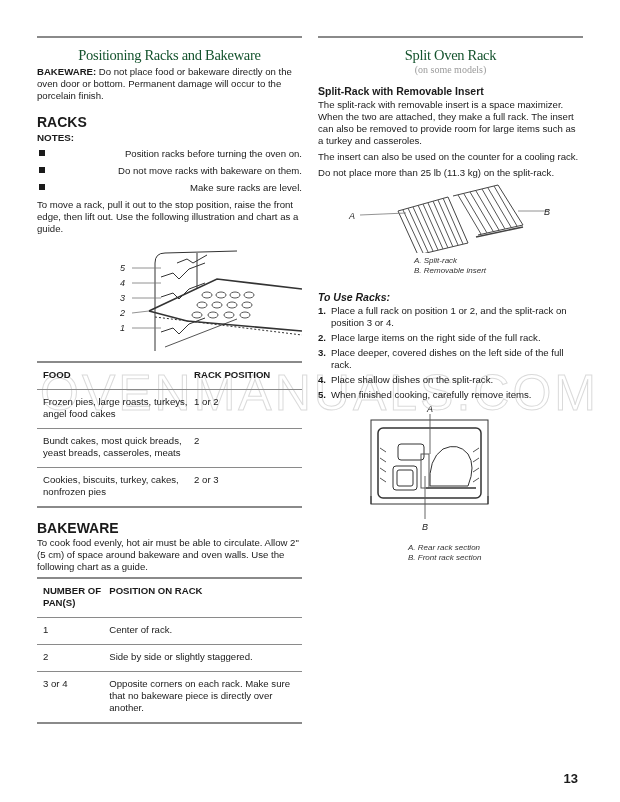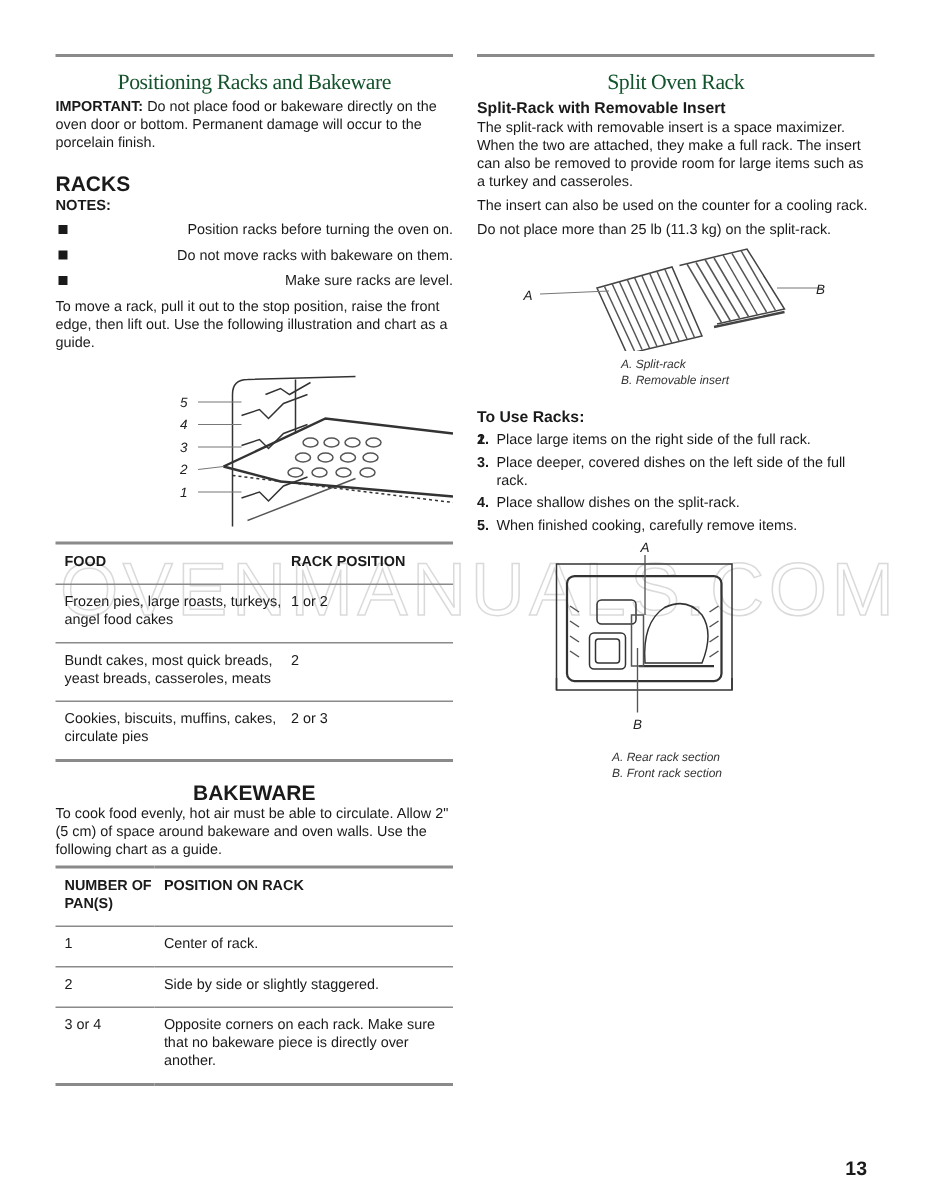--- a/index.html
+++ b/index.html
@@ -36,21 +36,21 @@
                -webkit-text-stroke: 1px rgba(150,150,150,0.35); white-space: nowrap; pointer-events: none; }
 </style>
 </head>
 <body>
 
 <div class="watermark">OVENMANUALS.COM</div>
 
 <div class="col col-left">
   <div class="rule"></div>
   <div class="section-title">Positioning Racks and Bakeware</div>
-  <p><b>IMPORTANT:</b><span> Do not place food or bakeware directly on the oven door or bottom. Permanent damage will occur to the porcelain finish.</span></p>
+  <p><b>BAKEWARE:</b><span> Do not place food or bakeware directly on the oven door or bottom. Permanent damage will occur to the porcelain finish.</span></p>
 
   <h3>RACKS</h3>
   <h4>NOTES:</h4>
   <ul class="bullets">
     <li>Position racks before turning the oven on.</li>
     <li>Do not move racks with bakeware on them.</li>
     <li>Make sure racks are level.</li>
   </ul>
   <p>To move a rack, pull it out to the stop position, raise the front edge, then lift out. Use the following illustration and chart as a guide.</p>
 
@@ -112,27 +112,27 @@
     <tbody>
       <tr>
         <td>Frozen pies, large roasts, turkeys, angel food cakes</td>
         <td>1 or 2</td>
       </tr>
       <tr>
         <td>Bundt cakes, most quick breads, yeast breads, casseroles, meats</td>
         <td>2</td>
       </tr>
       <tr>
-        <td>Cookies, biscuits, muffins, cakes, circulate pies</td>
+        <td>Cookies, biscuits, turkey, cakes, nonfrozen pies</td>
         <td>2 or 3</td>
       </tr>
     </tbody>
   </table>
 
-  <h3 style="margin-top:12px;text-align:center;">BAKEWARE</h3>
+  <h3 style="margin-top:12px;">BAKEWARE</h3>
   <p>To cook food evenly, hot air must be able to circulate. Allow 2" (5 cm) of space around bakeware and oven walls. Use the following chart as a guide.</p>
 
   <table class="grid">
     <thead>
       <tr>
         <th style="width:25%">NUMBER OF PAN(S)</th>
         <th>POSITION ON RACK</th>
       </tr>
     </thead>
     <tbody>
@@ -148,20 +148,21 @@
         <td>3 or 4</td>
         <td>Opposite corners on each rack. Make sure that no bakeware piece is directly over another.</td>
       </tr>
     </tbody>
   </table>
 </div>
 
 <div class="col col-right">
   <div class="rule"></div>
   <div class="section-title">Split Oven Rack</div>
+  <div class="section-sub">(on some models)</div>
 
   <h4 class="sub">Split-Rack with Removable Insert</h4>
   <p>The split-rack with removable insert is a space maximizer. When the two are attached, they make a full rack. The insert can also be removed to provide room for large items such as a turkey and casseroles.</p>
   <p>The insert can also be used on the counter for a cooling rack.</p>
   <p>Do not place more than 25 lb (11.3 kg) on the split-rack.</p>
 
   <div class="illus" style="height:100px;">
     <svg width="265" height="70" viewBox="0 0 265 70">
       <g fill="none" stroke="#444" stroke-width="1">
 
@@ -198,23 +199,23 @@
         <text x="31" y="36">A</text>
         <text x="226" y="32">B</text>
       </g>
     </svg>
     <div class="caption" style="margin-left:96px;">
       <div>A. Split-rack</div>
       <div>B. Removable insert</div>
     </div>
   </div>
 
-  <h4 class="sub" style="margin-top:8px;">To Use Racks:</h4>
+  <h4 class="sub" style="margin-top:8px;font-style:italic;">To Use Racks:</h4>
   <ol class="steps">
-    <li><span class="num">1.</span></li>
+    <li><span class="num">1.</span><span>Place a full rack on position 1 or 2, and the split-rack on position 3 or 4.</span></li>
     <li><span class="num">2.</span><span>Place large items on the right side of the full rack.</span></li>
     <li><span class="num">3.</span><span>Place deeper, covered dishes on the left side of the full rack.</span></li>
     <li><span class="num">4.</span><span>Place shallow dishes on the split-rack.</span></li>
     <li><span class="num">5.</span><span>When finished cooking, carefully remove items.</span></li>
   </ol>
 
   <div class="illus" style="height:150px;">
     <svg width="265" height="130" viewBox="0 0 265 130">
       <g fill="none" stroke="#333" stroke-width="1">
         <rect x="53" y="16" width="117" height="84"></rect>

